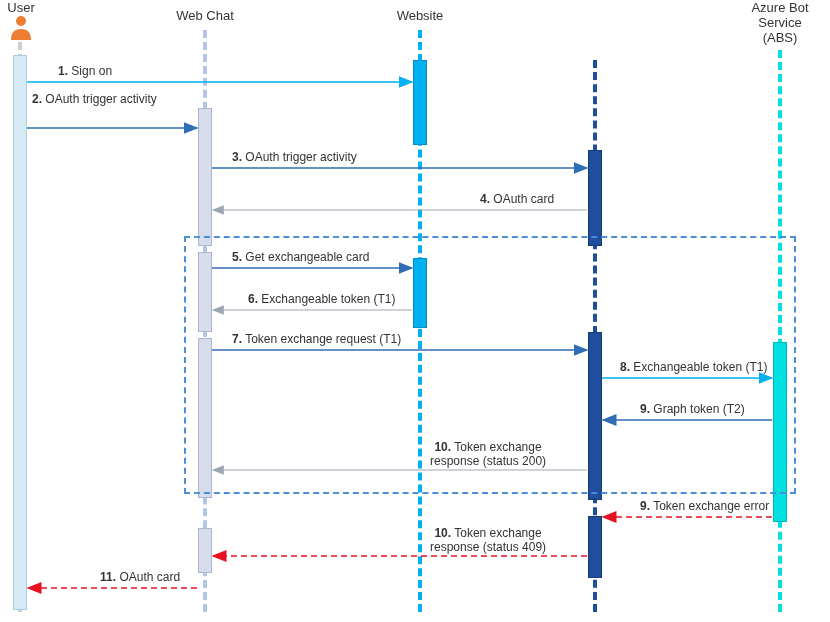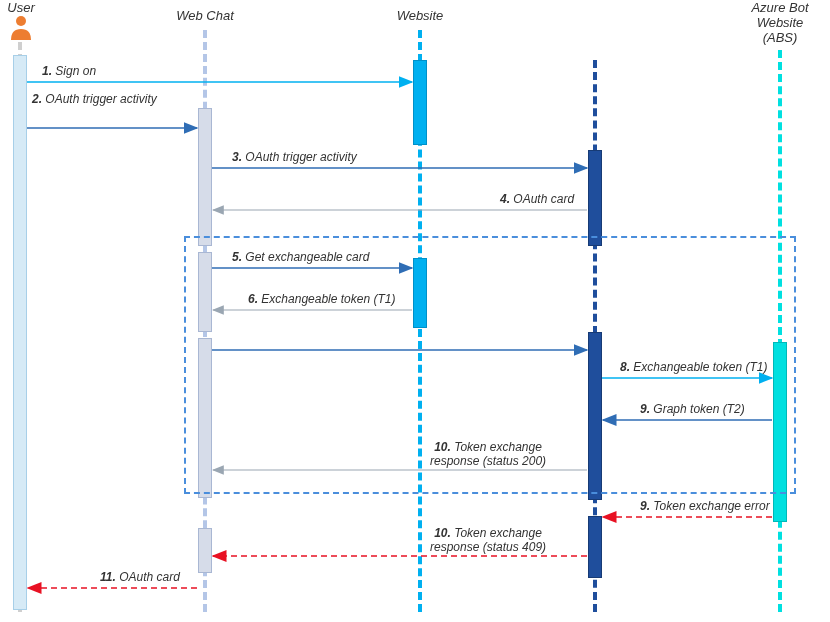--- a/index.html
+++ b/index.html
@@ -1,17 +1,17 @@
 <!DOCTYPE html>
 <html><head>
 <meta charset="utf-8">
 <style>
   * { box-sizing: border-box; }
   body { margin: 0; font-family: "Segoe UI", Arial, sans-serif; font-size: 12px; color: #333; background: #fff; }
-  .diagram { position: relative; width: 678px; height: 622px; font-style: italic; }
+  .diagram { position: relative; width: 678px; height: 622px; }
   .participant-header { position: absolute; top: 0; text-align: center; font-size: 13px; }
   .lifeline { position: absolute; top: 40px; bottom: 10px; width: 0; }
   .life-dash { border-left-width: 4px; border-left-style: dashed; }
   .activation { position: absolute; width: 14px; border: 1px solid #666; }
   .msg-label { position: absolute; font-size: 12px; white-space: nowrap; }
   .annotation { position: absolute; font-size: 12px; color: #0078d4; text-align: center; }
   .fragment { position: absolute; border: 2px dashed #4a8edc; }
   .num { font-weight: bold; }
 </style>
 </head>
@@ -22,21 +22,21 @@
   <div class="participant-header" style="left:6px; width:30px;">
     <div>User</div>
     <svg width="22" height="25">
       <circle cx="11" cy="6" r="5" fill="#ed7d31"></circle>
       <path d="M1 25 Q1 14 11 14 Q21 14 21 25 Z" fill="#ed7d31"></path>
     </svg>
   </div>
   <div class="participant-header" style="left:175px; width:60px; top:8px;">Web Chat</div>
   <div class="participant-header" style="left:395px; width:50px; top:8px;">Website</div>
   <div class="participant-header" style="left:748px; width:64px; top:0; white-space:pre-line;">Azure Bot
-Website
+Service
 (ABS)</div>
 
   <div class="lifeline life-dash" style="left:18px; top:42px; color:#cfcfcf;"></div>
   <div class="lifeline life-dash" style="left:203px; top:30px; color:#b4c6e7;"></div>
   <div class="lifeline life-dash" style="left:418px; top:30px; color:#00b0f0;"></div>
   <div class="lifeline life-dash" style="left:593px; top:60px; color:#1f4e9c;"></div>
   <div class="lifeline life-dash" style="left:778px; top:50px; color:#00e0e0;"></div>
 
   <div class="activation" style="left:13px; top:55px; height:555px; background:#d6eaf6; border-color:#a7cfe8;"></div>
   <div class="activation" style="left:198px; top:108px; height:138px; background:#d6dce9; border-color:#a9b7d3;"></div>
@@ -88,26 +88,27 @@
 
     <line x1="587" y1="470" x2="213" y2="470" stroke="#9aa6b2" stroke-width="1.2" marker-end="url(#ah-gray)"></line>
 
     <line x1="772" y1="517" x2="603" y2="517" stroke="#e81123" stroke-width="1.5" stroke-dasharray="6 4" marker-end="url(#ah-red)"></line>
 
     <line x1="587" y1="556" x2="213" y2="556" stroke="#e81123" stroke-width="1.5" stroke-dasharray="6 4" marker-end="url(#ah-red)"></line>
 
     <line x1="197" y1="588" x2="28" y2="588" stroke="#e81123" stroke-width="1.5" stroke-dasharray="6 4" marker-end="url(#ah-red)"></line>
   </svg>
 
-  <div class="msg-label" style="left:42px; top:64px;"><span class="num">1.</span> <span>Sign on</span></div>
+  <div class="msg-label" style="left:58px; top:64px;"><span class="num">1.</span> <span>Sign on</span></div>
   <div class="msg-label" style="left:32px; top:92px;"><span class="num">2.</span> <span>OAuth trigger activity</span></div>
   <div class="msg-label" style="left:232px; top:150px;"><span class="num">3.</span> <span>OAuth trigger activity</span></div>
-  <div class="msg-label" style="left:480px; top:192px;margin-left:20px;"><span class="num">4.</span> <span>OAuth card</span></div>
+  <div class="msg-label" style="left:480px; top:192px;"><span class="num">4.</span> <span>OAuth card</span></div>
   <div class="msg-label" style="left:232px; top:250px;"><span class="num">5.</span> <span>Get exchangeable card</span></div>
   <div class="msg-label" style="left:248px; top:292px;"><span class="num">6.</span> <span>Exchangeable token (T1)</span></div>
+  <div class="msg-label" style="left:232px; top:332px;"><span class="num">7.</span> <span>Token exchange request (T1)</span></div>
   <div class="msg-label" style="left:620px; top:360px;"><span class="num">8.</span> <span>Exchangeable token (T1)</span></div>
   <div class="msg-label" style="left:640px; top:402px;"><span class="num">9.</span> <span>Graph token (T2)</span></div>
   <div class="msg-label" style="left:430px; top:440px; white-space:pre-line; text-align:center;"><span class="num">10.</span> <span style="white-space:pre-line;">Token exchange
 response (status 200)</span></div>
   <div class="msg-label" style="left:640px; top:499px;"><span class="num">9.</span> <span>Token exchange error</span></div>
   <div class="msg-label" style="left:430px; top:526px; white-space:pre-line; text-align:center;"><span class="num">10.</span> <span style="white-space:pre-line;">Token exchange
 response (status 409)</span></div>
   <div class="msg-label" style="left:100px; top:570px;"><span class="num">11.</span> <span>OAuth card</span></div>
 
 </div>

